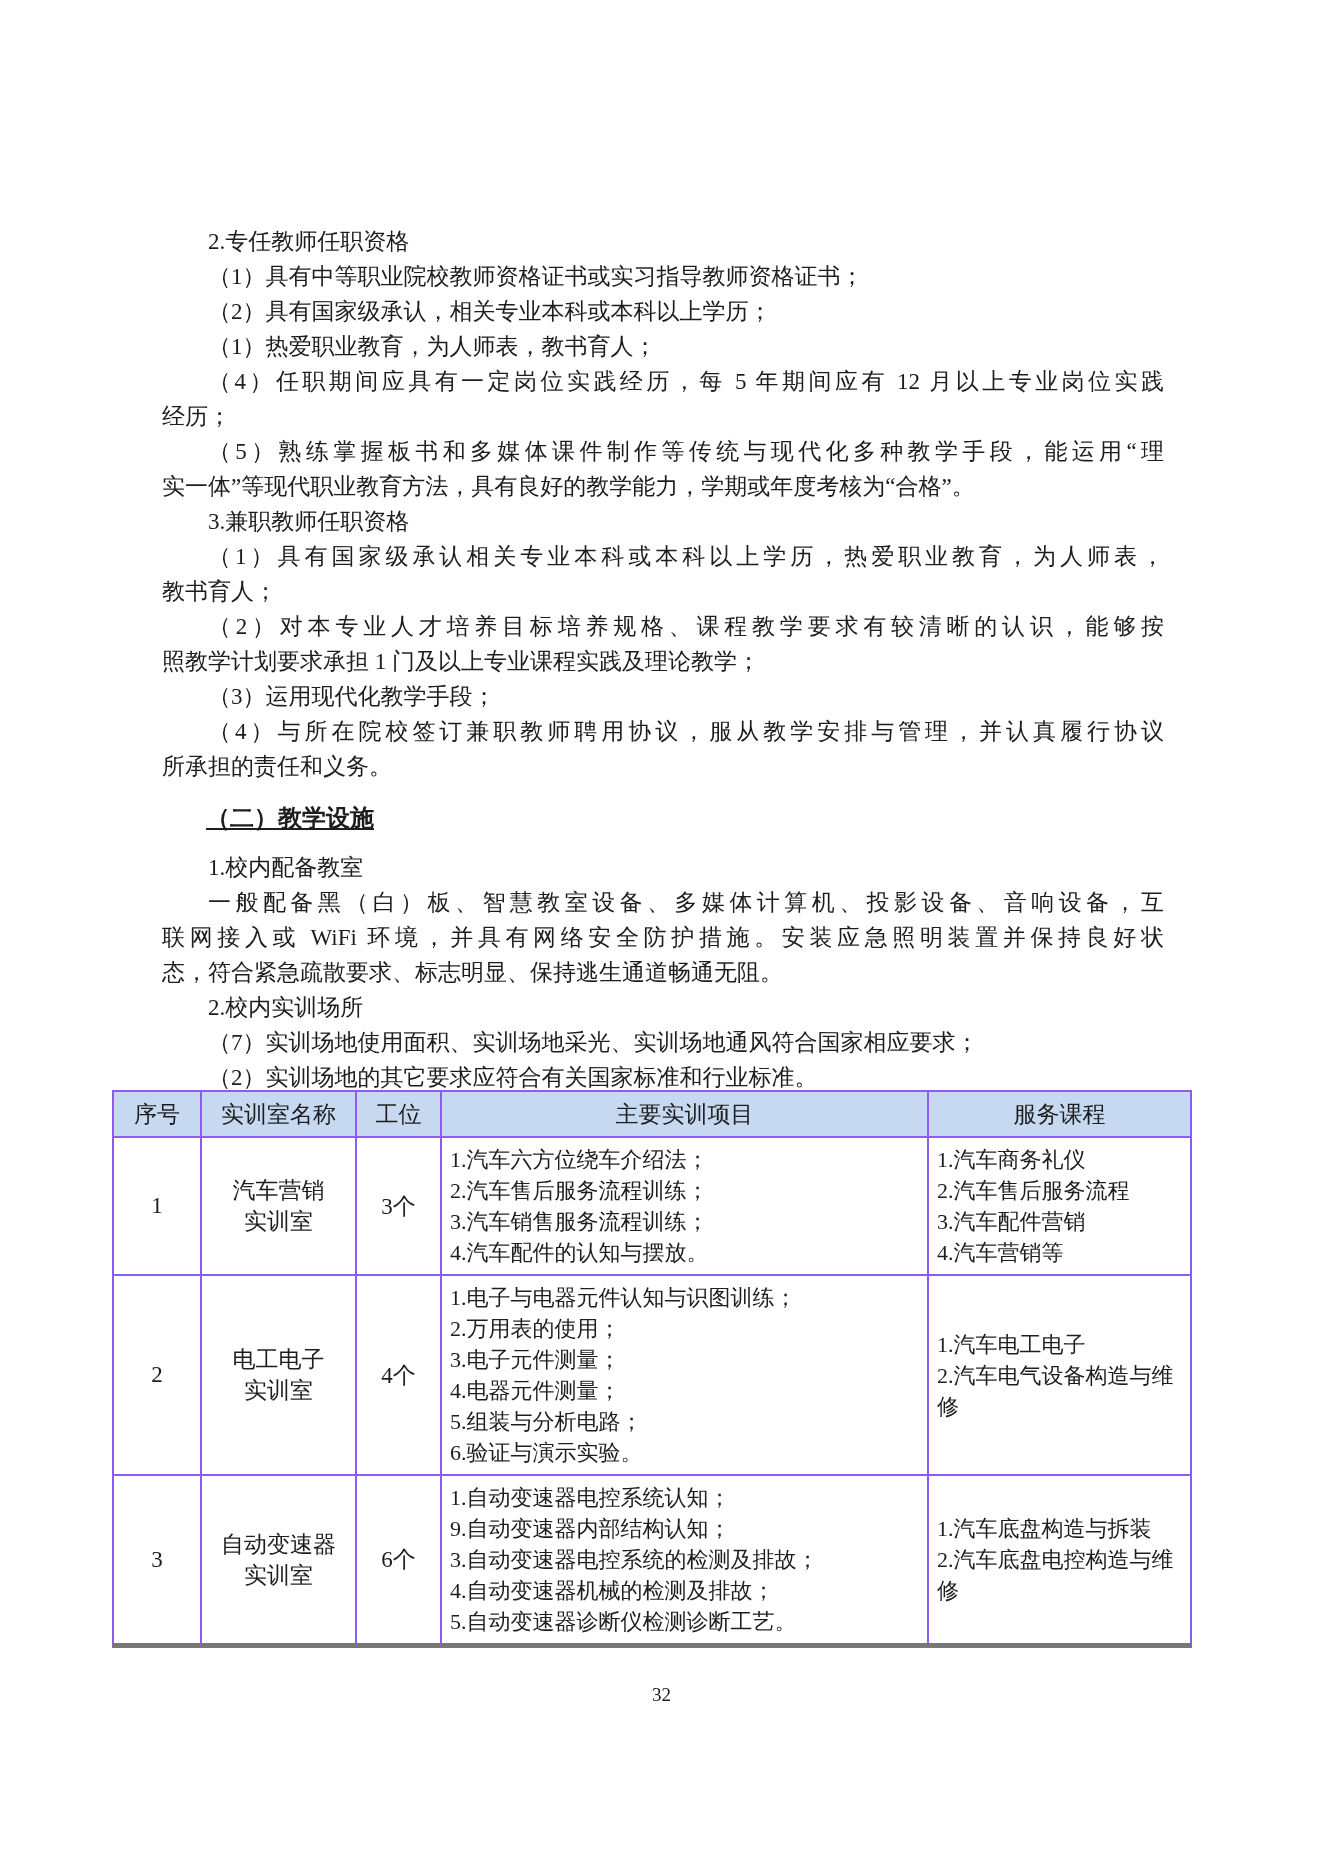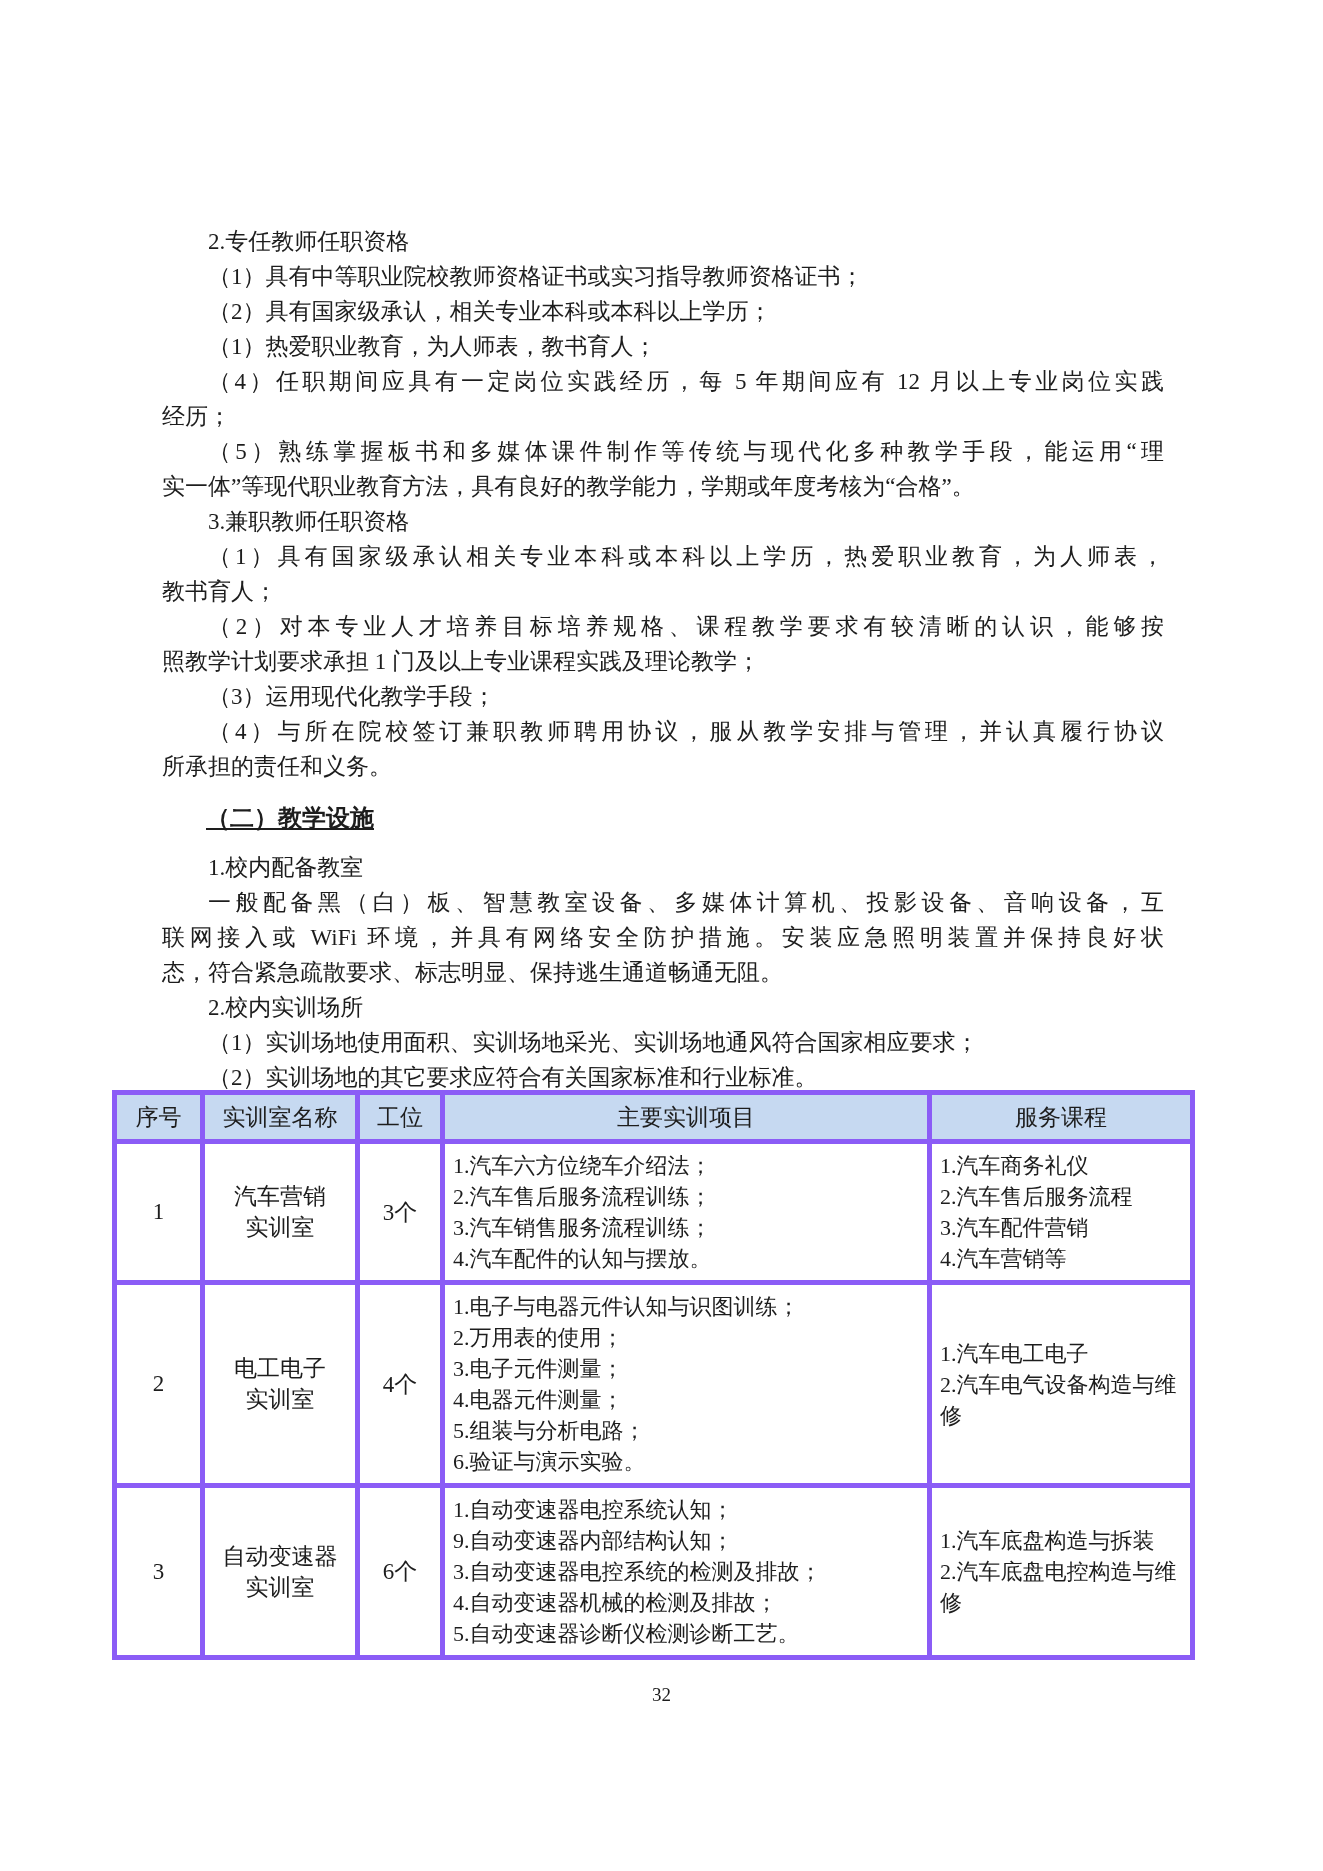--- a/index.html
+++ b/index.html
@@ -53,21 +53,21 @@
   }
   table.rooms {
     border-collapse:collapse;
     table-layout:fixed;
     width:1078px;
     font-size:22px;
     color:#1d1d1d;
   }
   table.rooms { border:1px solid #2e2e2e; border-bottom:5px solid #777777; }
   table.rooms th, table.rooms td {
-    border:5px solid #8b5cf6;
+    border:2px solid #8b5cf6;
     vertical-align:middle;
     padding:6px 8px;
   }
   table.rooms th {
     font-weight:normal;
     font-size:23px;
     height:32px;
     text-align:center;
   }
   td.c { text-align:center; font-size:23px; }
@@ -138,21 +138,21 @@
         </div>
         <div class="para">
           <div class="line indent full">一般配备黑（白）板、智慧教室设备、多媒体计算机、投影设备、音响设备，互</div>
           <div class="line full">联网接入或 WiFi 环境，并具有网络安全防护措施。安装应急照明装置并保持良好状</div>
           <div class="line">态，符合紧急疏散要求、标志明显、保持逃生通道畅通无阻。</div>
         </div>
         <div class="para">
           <div class="line indent">2.校内实训场所</div>
         </div>
         <div class="para">
-          <div class="line indent">（1）实训场地使用面积、实训场地采光、实训场地通风符合国家相应要求；</div>
+          <div class="line indent">（7）实训场地使用面积、实训场地采光、实训场地通风符合国家相应要求；</div>
         </div>
         <div class="para">
           <div class="line indent">（2）实训场地的其它要求应符合有关国家标准和行业标准。</div>
         </div>
       </div>
     <div class="caption">表 6 汽车运用与维修专业实训室汇总表</div>
   </div>
 
   <div class="table-wrap">
     <table class="rooms">

